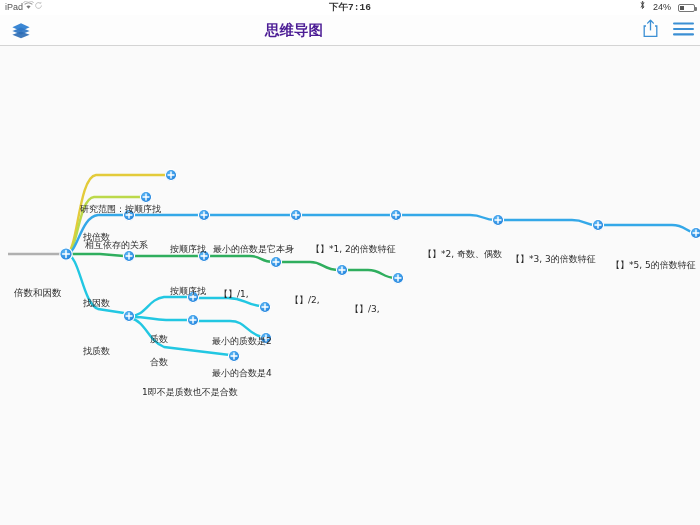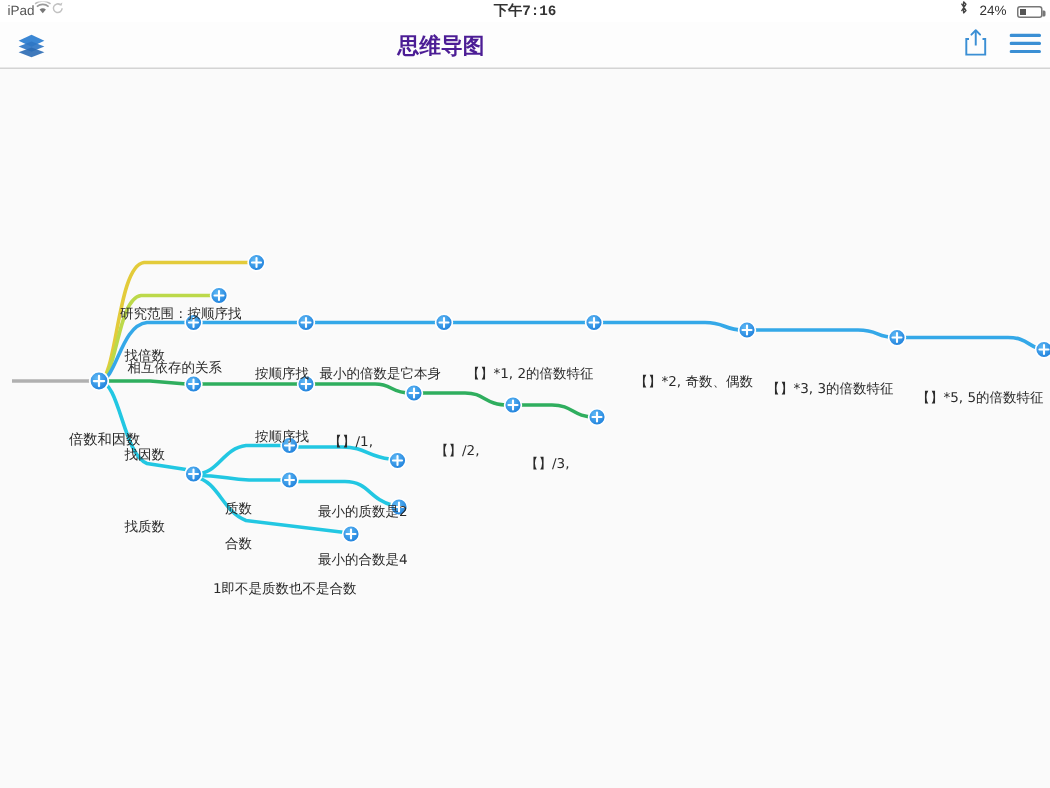--- a/index.html
+++ b/index.html
@@ -45,21 +45,21 @@
   .icon-btn { cursor:pointer; display:flex; align-items:center; justify-content:center; }
 
   
   .canvas { position:absolute; top:47px; left:0; width:700px; height:478px; background:#fafafa; }
   .canvas svg { position:absolute; top:0; left:0; }
 
   .node-label {
     position:absolute; font-size:9px; color:#2a2a2a; white-space:nowrap;
     font-family:"DejaVu Sans", sans-serif; letter-spacing:0px;
   }
-  .node-label.root { font-size:9.5px;margin-left:32px; }
+  .node-label.root { font-size:9.5px; }
 </style>
 </head>
 <body>
 
 <div id="app">
 
   <div class="statusbar">
     <div class="sb-left">
       <span class="sb-label">iPad</span>
       <span>

